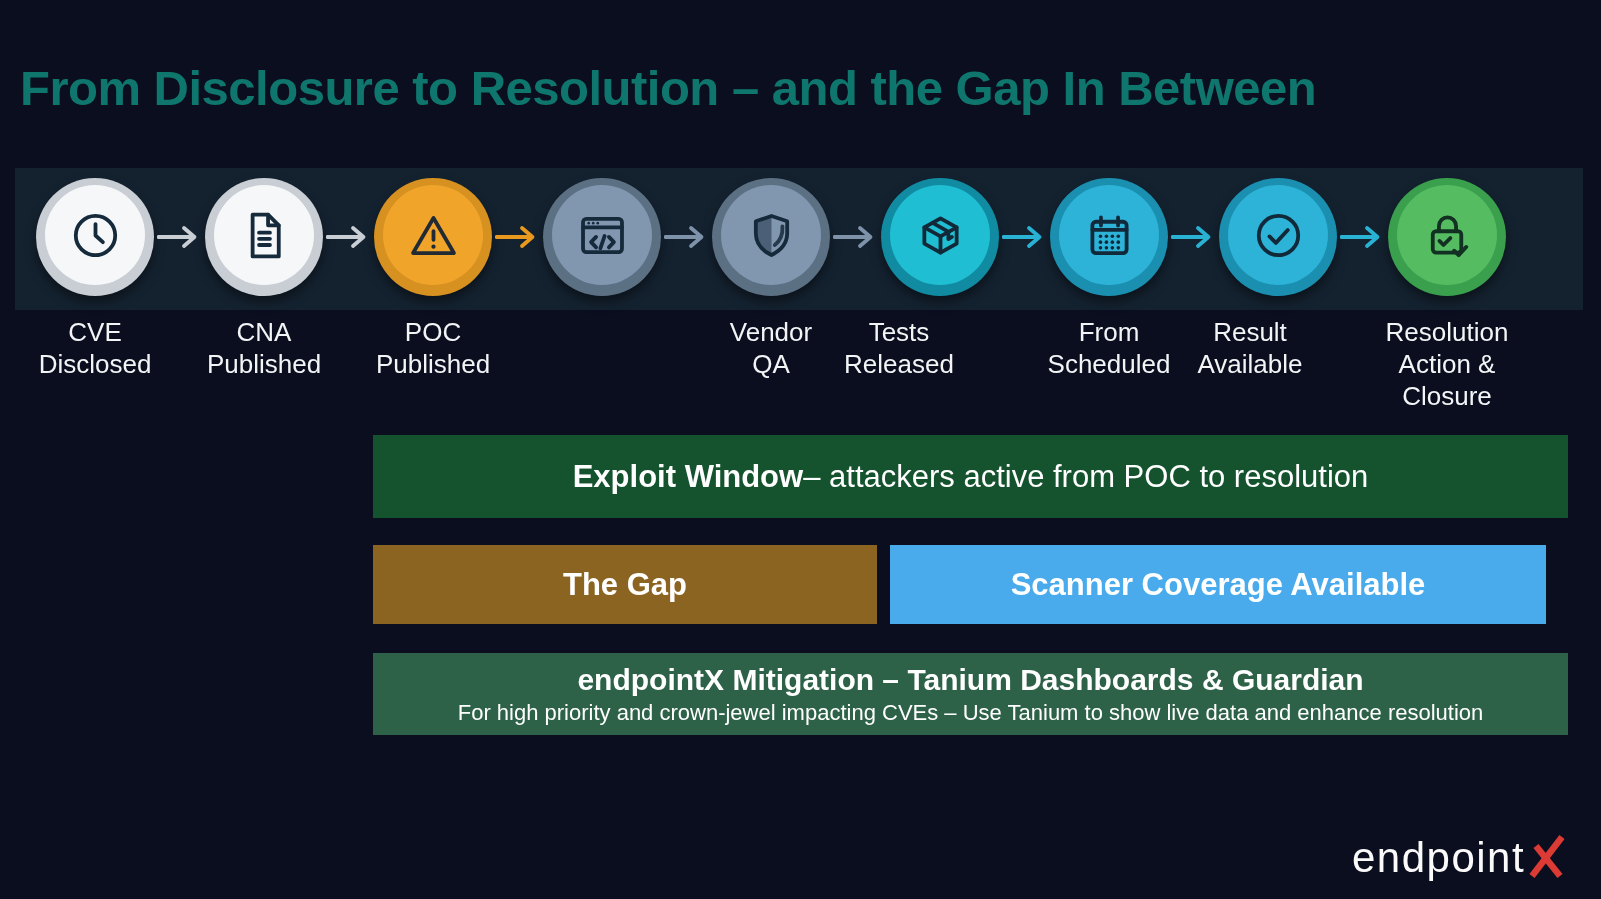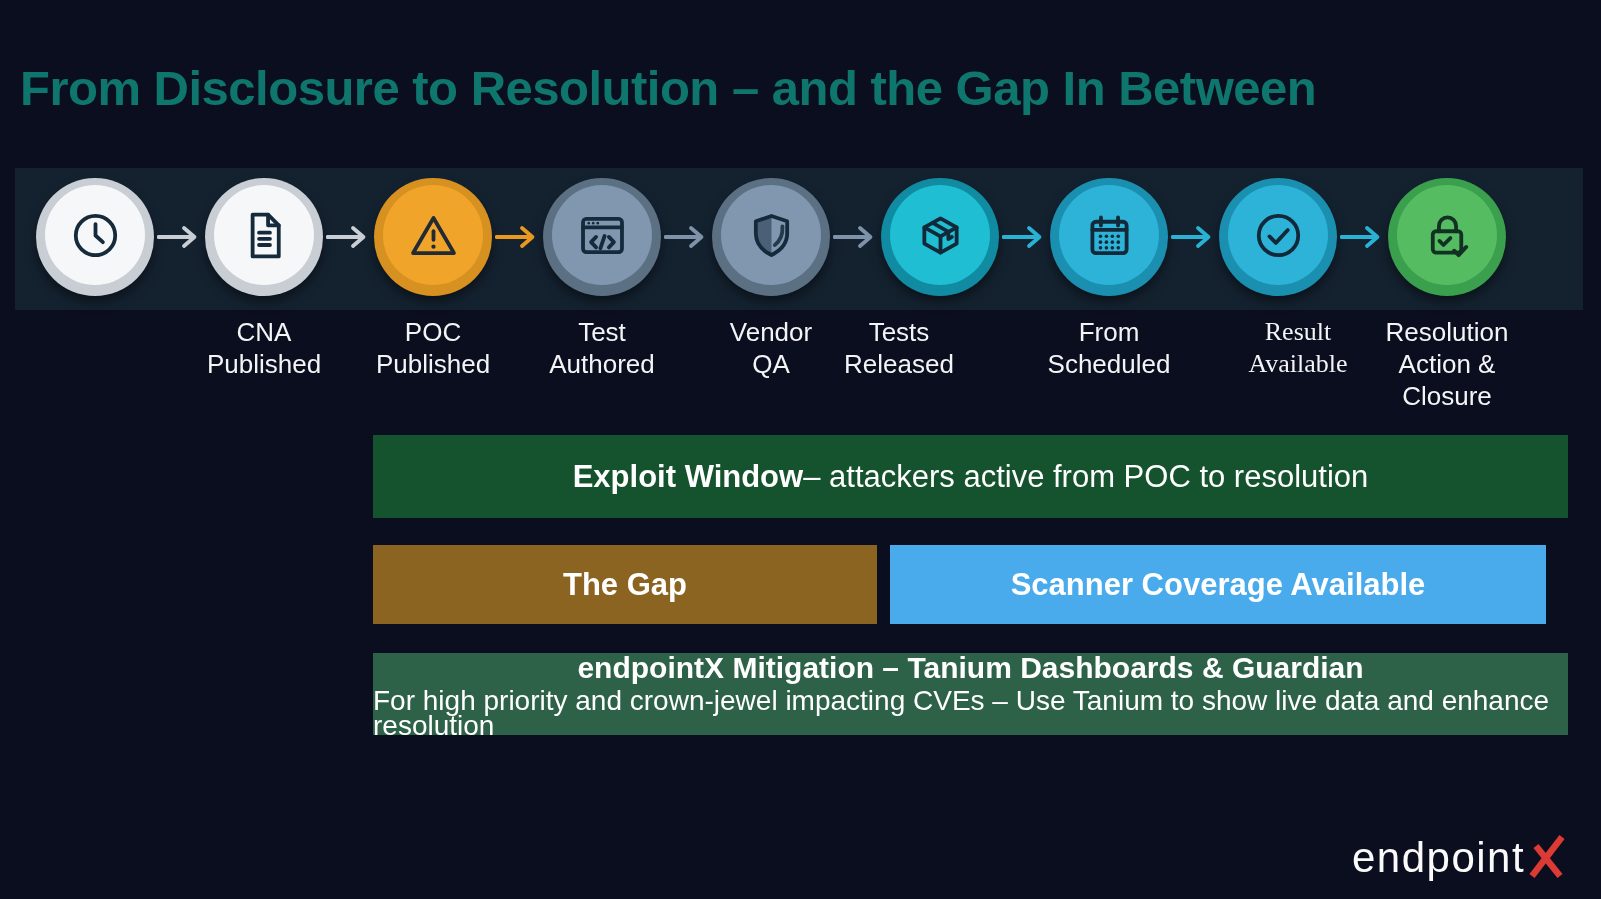--- a/index.html
+++ b/index.html
@@ -15,21 +15,21 @@
   .stage-arrow{position:absolute;top:224px;}
   .stage-label{position:absolute;top:316px;width:170px;text-align:center;color:#f2f4f6;
          font-size:26px;line-height:32px;}
   .bar{position:absolute;display:flex;align-items:center;justify-content:center;color:#ffffff;}
   .bar-exploit{left:373px;top:435px;width:1195px;height:83px;font-size:31px;}
   .bar-exploit .bold{font-weight:700;}
   .bar-gap{left:373px;top:545px;width:504px;height:79px;font-size:31px;font-weight:700;}
   .bar-scanner{left:890px;top:545px;width:656px;height:79px;font-size:31px;font-weight:700;}
   .bar-mitigation{left:373px;top:653px;width:1195px;height:82px;flex-direction:column;}
   .mitigation-title{font-size:30px;font-weight:700;line-height:34px;}
-  .mitigation-subtitle{font-size:28px;line-height:25px;margin-top:3px;}
+  .mitigation-subtitle{font-size:22px;line-height:25px;margin-top:3px;}
   .logo{position:absolute;left:1352px;top:834px;display:flex;align-items:flex-end;}
   .logo-text{font-size:42px;font-weight:300;color:#fafafa;letter-spacing:1.5px;line-height:46px;}
   .logo-mark{margin-left:3px;margin-bottom:3px;}
 </style>
 </head>
 <body>
 
 <div class="slide" style="background: rgb(11, 14, 30);">
 
   <div class="title">From Disclosure to Resolution – and the Gap In Between</div>
@@ -37,20 +37,24 @@
   <div class="band" style="background: rgb(20, 34, 48);"></div>
 
   <div style="position:absolute;left:0;top:0;width:100%;height:100%;pointer-events:none;">
       <div class="stage-circle" style="left: 36px; background: rgb(201, 205, 212);">
         <div class="stage-circle-inner" style="background: rgb(246, 247, 249);">
           <svg width="57" height="57" viewBox="0 0 24 24" fill="none" stroke="#152a3b" stroke-width="1.6" stroke-linecap="round" stroke-linejoin="round">
             <circle cx="12" cy="12" r="8.3"></circle>
             <path d="M12 7.2V12l3.1 2.8"></path>
           </svg>
         </div>
+      </div>
+      <div class="stage-label" style="left: 10px;">
+        <div>CVE</div>
+        <div>Disclosed</div>
       </div>
       <div class="stage-arrow" style="left: 157px;"><svg width="46" height="26" viewBox="0 0 46 26" fill="none" stroke="#c9ced5" stroke-width="3.8" stroke-linecap="round" stroke-linejoin="round">
         <path d="M1.5 13h34"></path>
           <path d="M27 4l10.5 9L27 22"></path>
         </svg></div>
       <div class="stage-circle" style="left: 205px; background: rgb(201, 205, 212);">
         <div class="stage-circle-inner" style="background: rgb(246, 247, 249);">
           <svg width="57" height="57" viewBox="0 0 24 24" fill="none" stroke="#152a3b" stroke-width="1.6" stroke-linecap="round" stroke-linejoin="round">
             <path d="M7 3.2h6.5l4.5 4.5v13.1H7z"></path>
             <path d="M13.5 3.2v4.5H18"></path>
@@ -89,24 +93,20 @@
             <rect x="3.8" y="5" width="16.4" height="14" rx="1.4"></rect>
      <path d="M3.8 8.6h16.4"></path>
      <circle cx="6.2" cy="6.8" r="0.55" fill="#152a3b" stroke="none"></circle>
      <circle cx="8.1" cy="6.8" r="0.55" fill="#152a3b" stroke="none"></circle>
      <circle cx="10" cy="6.8" r="0.55" fill="#152a3b" stroke="none"></circle>
      <path d="M9.3 12.6 7.2 14.8l2.1 2.2"></path>
             <path d="M14.7 12.6l2.1 2.2-2.1 2.2"></path>
      <path d="M12.9 12.2l-1.8 5.2"></path>
           </svg>
         </div>
-      </div>
-      <div class="stage-label" style="left: 517px;">
-        <div>Test</div>
-        <div>Authored</div>
       </div>
       <div class="stage-arrow" style="left: 664px;"><svg width="46" height="26" viewBox="0 0 46 26" fill="none" stroke="#7e93aa" stroke-width="3.8" stroke-linecap="round" stroke-linejoin="round">
         <path d="M1.5 13h34"></path>
           <path d="M27 4l10.5 9L27 22"></path>
         </svg></div>
       <div class="stage-circle" style="left: 712px; background: rgb(92, 112, 132);">
         <div class="stage-circle-inner" style="background: rgb(129, 151, 176);">
           <svg width="57" height="57" viewBox="0 0 24 24" fill="none" stroke="#152a3b" stroke-width="1.6" stroke-linecap="round" stroke-linejoin="round">
             <path d="M12 3.8 18.6 6v5.1c0 4.4-2.6 7.2-6.6 9.1-4-1.9-6.6-4.7-6.6-9.1V6Z"></path>
      <path d="M12 3.8 5.4 6v5.1c0 4.4 2.6 7.2 6.6 9.1Z" fill="#152a3b" opacity="0.5" stroke="none"></path>
@@ -171,21 +171,21 @@
           <path d="M27 4l10.5 9L27 22"></path>
         </svg></div>
       <div class="stage-circle" style="left: 1219px; background: rgb(27, 143, 176);">
         <div class="stage-circle-inner" style="background: rgb(45, 179, 216);">
           <svg width="57" height="57" viewBox="0 0 24 24" fill="none" stroke="#12293a" stroke-width="1.6" stroke-linecap="round" stroke-linejoin="round">
             <circle cx="12" cy="12" r="8.3"></circle>
             <path d="M8.2 12.4l2.7 2.7 5-5.4"></path>
           </svg>
         </div>
       </div>
-      <div class="stage-label" style="left: 1213px; font-family: Liberation Serif, serif;">
+      <div class="stage-label" style="left: 1165px;">
         <div>Result</div>
         <div>Available</div>
       </div>
       <div class="stage-arrow" style="left: 1340px;"><svg width="46" height="26" viewBox="0 0 46 26" fill="none" stroke="#29b2d3" stroke-width="3.8" stroke-linecap="round" stroke-linejoin="round">
         <path d="M1.5 13h34"></path>
           <path d="M27 4l10.5 9L27 22"></path>
         </svg></div>
       <div class="stage-circle" style="left: 1388px; background: rgb(58, 160, 77);">
         <div class="stage-circle-inner" style="background: rgb(85, 188, 98);">
           <svg width="57" height="57" viewBox="0 0 24 24" fill="none" stroke="#133122" stroke-width="1.6" stroke-linecap="round" stroke-linejoin="round">

